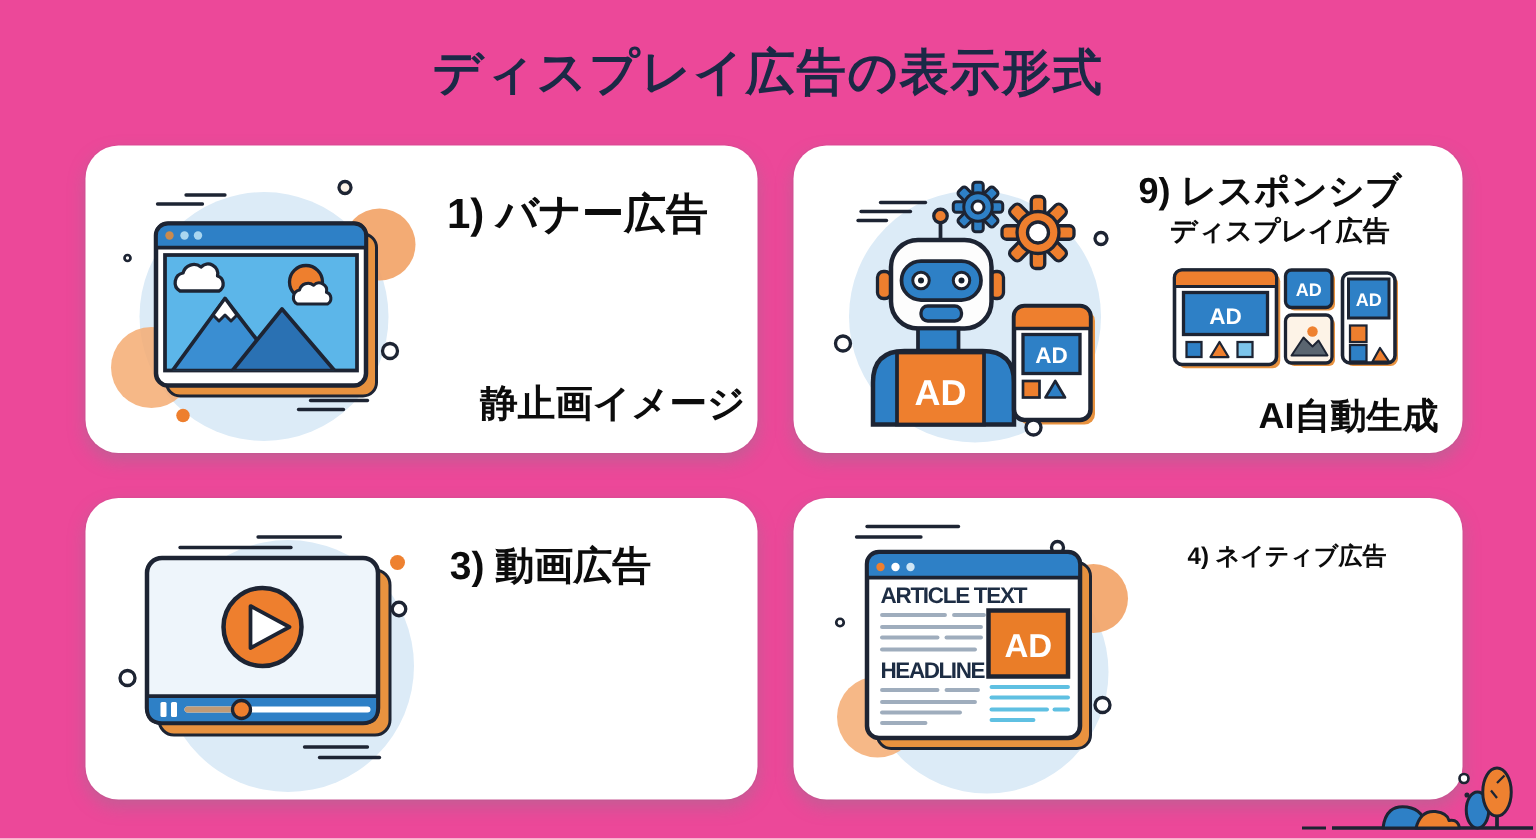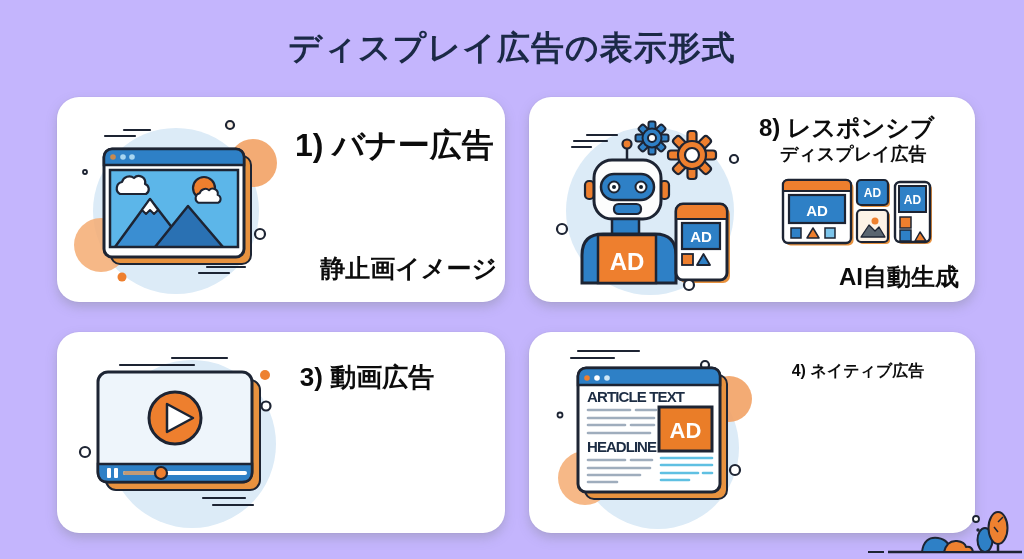--- a/index.html
+++ b/index.html
@@ -1,29 +1,29 @@
 <!DOCTYPE html>
 <html><head>
 <meta charset="utf-8">
 <style>
   html,body{margin:0;padding:0;background:#fff;}
-  #stage{position:relative;width:1024px;height:559px;background:#c4b5fd;overflow:hidden;
+  #stage{position:relative;width:1024px;height:559px;background:#ec4899;overflow:hidden;
          font-family:"Liberation Sans",sans-serif;}
   .page-title{position:absolute;left:0;top:26px;width:1024px;text-align:center;
       font-size:33px;font-weight:800;letter-spacing:1px;color:#1b2946;}
   .card{position:absolute;background:#ffffff;border-radius:22px;
       box-shadow:0 5px 11px rgba(125,130,142,.38),0 0 0 1px rgba(0,0,0,.02);}
   .card.c1{left:57px;top:97px;width:448px;height:205px;}
   .card.c2{left:529px;top:97px;width:446px;height:205px;}
   .card.c3{left:57px;top:332px;width:448px;height:201px;}
   .card.c4{left:529px;top:332px;width:446px;height:201px;}
   .illu{position:absolute;left:0;top:0;}
   .heading{position:absolute;font-weight:800;color:#0c0c0c;white-space:nowrap;}
   .caption{position:absolute;font-weight:800;color:#0c0c0c;white-space:nowrap;text-align:right;}
-  .c1 .heading{left:238px;top:27px;width:180px;font-size:32px;text-align:left;}
+  .c1 .heading{left:238px;top:27px;width:180px;font-size:28px;text-align:center;}
   .c1 .caption{left:240px;top:155px;width:200px;font-size:25px;}
   .c2 .heading{left:230px;top:16px;font-size:24px;line-height:1.25;}
   .c2 .heading .line2{font-size:18px;margin-left:21px;}
   .c2 .caption{left:230px;top:152px;width:200px;font-size:24px;margin-top:12px;}
   .c2 .mockups{position:absolute;left:250px;top:80px;}
   .c3 .heading{left:230px;top:28px;width:160px;font-size:26px;text-align:center;}
   .c3 .caption{left:230px;top:130px;width:200px;font-size:24px;}
   .c4 .heading{left:209px;top:29px;width:240px;font-size:16px;text-align:center;}
   .c4 .caption{left:220px;top:138px;width:234px;font-size:23px;}
   svg text{font-family:"Liberation Sans",sans-serif;font-weight:bold;}
@@ -130,21 +130,21 @@
         <rect x="153" y="126" width="38" height="26" fill="#2e80c6" stroke="#1d2433" stroke-width="2.2"></rect>
         <text x="172" y="145" font-size="15" fill="#ffffff" text-anchor="middle">AD</text>
         <rect x="153" y="157" width="11" height="11" fill="#ee7f2e" stroke="#1d2433" stroke-width="1.8"></rect>
         <path d="M168 168 L174.5 157 L181 168 Z" fill="#2e80c6" stroke="#1d2433" stroke-width="1.8" stroke-linejoin="round"></path>
       </g>
       <circle cx="33" cy="132" r="5" fill="#fff" stroke="#1d2433" stroke-width="2.2"></circle>
       <circle cx="160" cy="188" r="5" fill="#fff" stroke="#1d2433" stroke-width="2.2"></circle>
       <circle cx="205" cy="62" r="4" fill="#fff" stroke="#1d2433" stroke-width="2.2"></circle>
     </svg>
     <div class="heading">
-      <div class="line1">8) レスポンシブ</div>
+      <div class="line1">9) レスポンシブ</div>
       <div class="line2">ディスプレイ広告</div>
     </div>
     <svg class="mockups" width="156" height="70" viewBox="0 0 156 70">
       <g>
         <rect x="6.5" y="5.5" width="68" height="63" rx="5" fill="#e8923f"></rect>
         <rect x="4" y="3" width="68" height="63" rx="5" fill="#fff" stroke="#1d2433" stroke-width="2.4"></rect>
         <path d="M9 3 h58 a5 5 0 0 1 5 5 v6 h-68 v-6 a5 5 0 0 1 5-5 z" fill="#ee7f2e" stroke="#1d2433" stroke-width="2"></path>
         <rect x="10" y="18" width="56" height="28" fill="#2e80c6" stroke="#1d2433" stroke-width="2.2"></rect>
         <text x="38" y="39" font-size="15" fill="#ffffff" text-anchor="middle">AD</text>
         <rect x="12" y="51" width="10" height="10" fill="#2e80c6" stroke="#1d2433" stroke-width="1.5"></rect>

